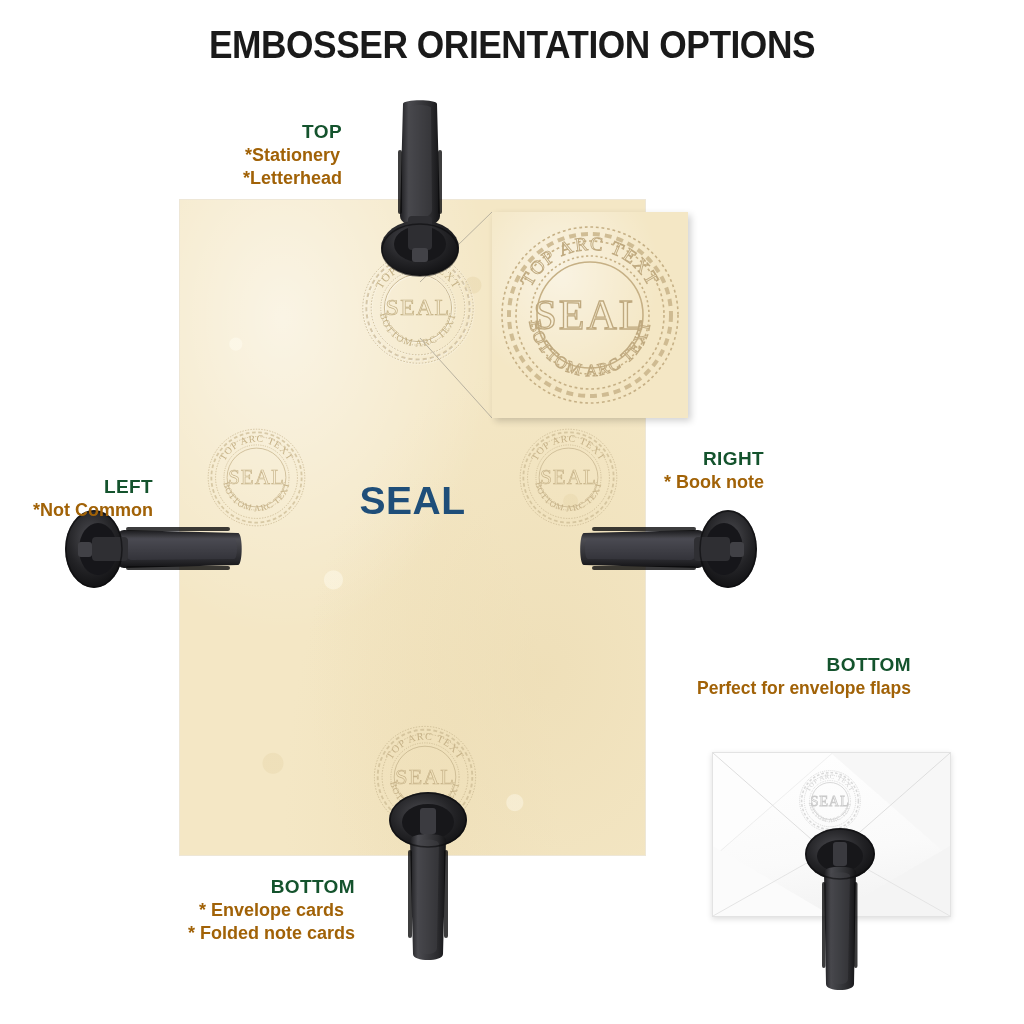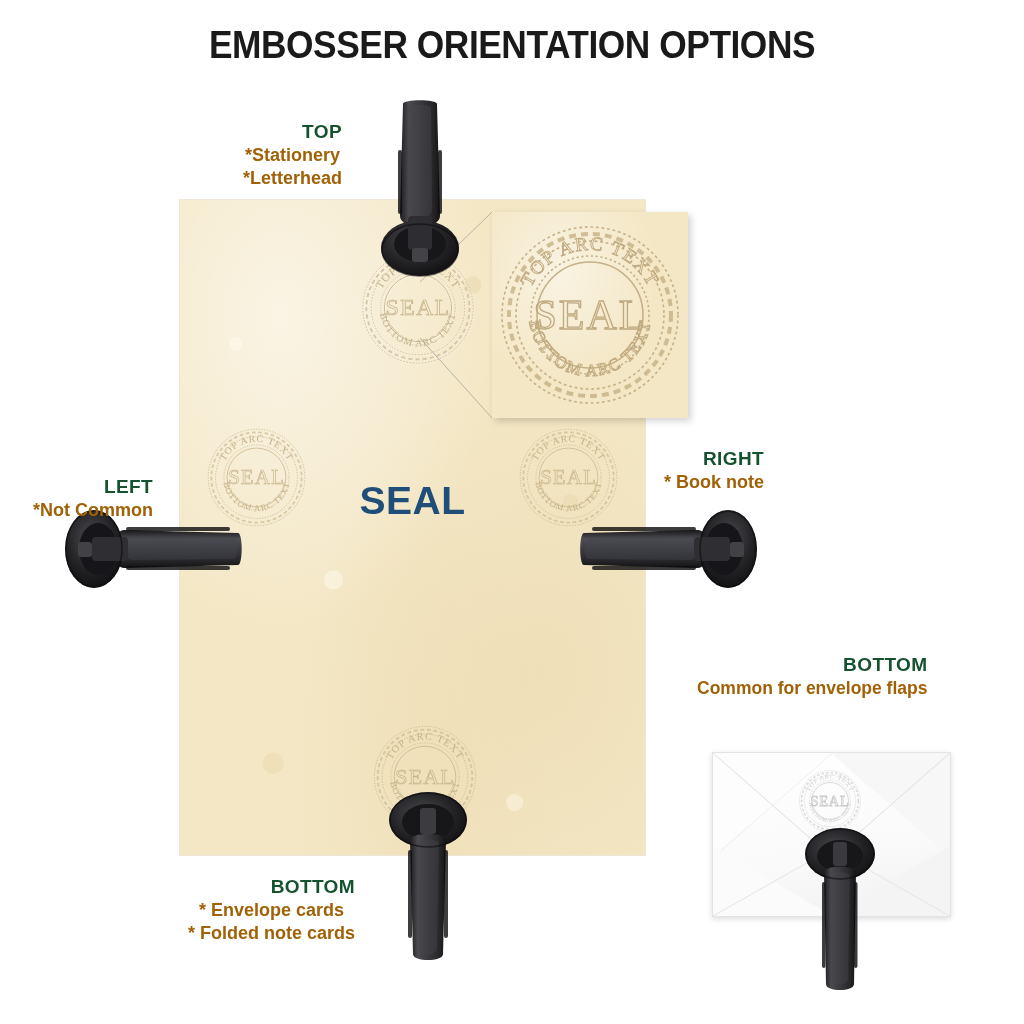--- a/index.html
+++ b/index.html
@@ -482,14 +482,14 @@
 </div>
 
 <div class="label-block" id="label-bottom">
   <div class="label-head">BOTTOM</div>
   <div class="label-line">* Envelope cards</div>
   <div class="label-line">* Folded note cards</div>
 </div>
 
 <div class="label-block" id="label-envelope">
   <div class="label-head">BOTTOM</div>
-  <div class="label-line">Common for envelope flaps</div>
+  <div class="label-line">Perfect for envelope flaps</div>
 </div>
 
 </body></html>

